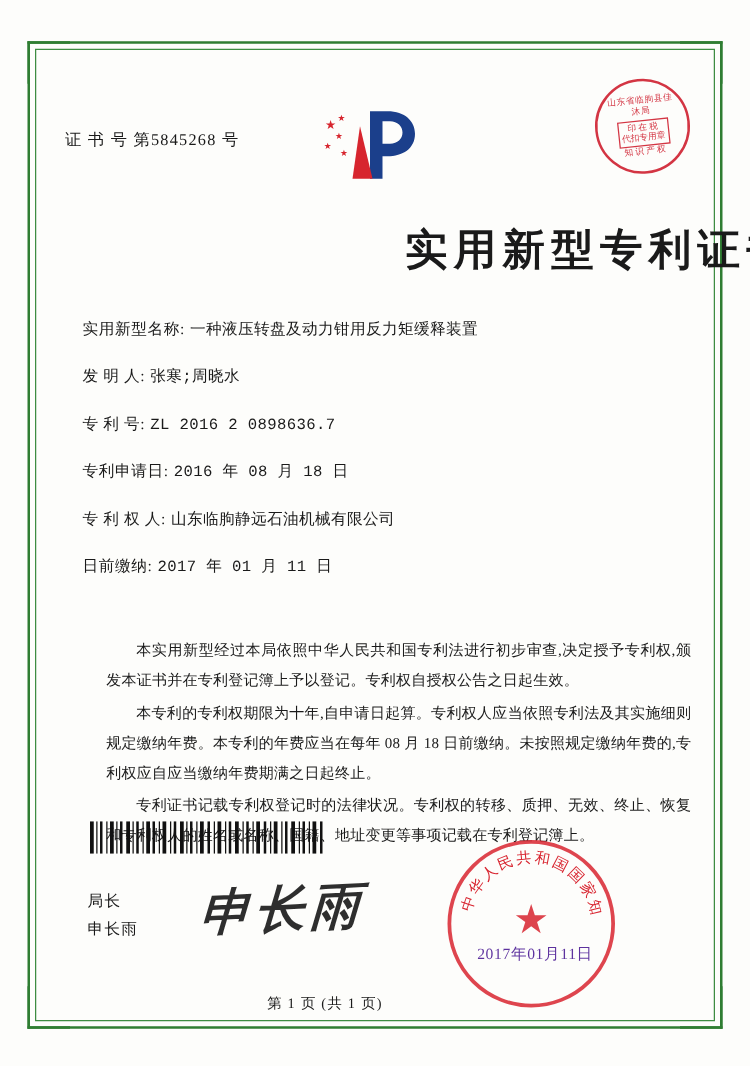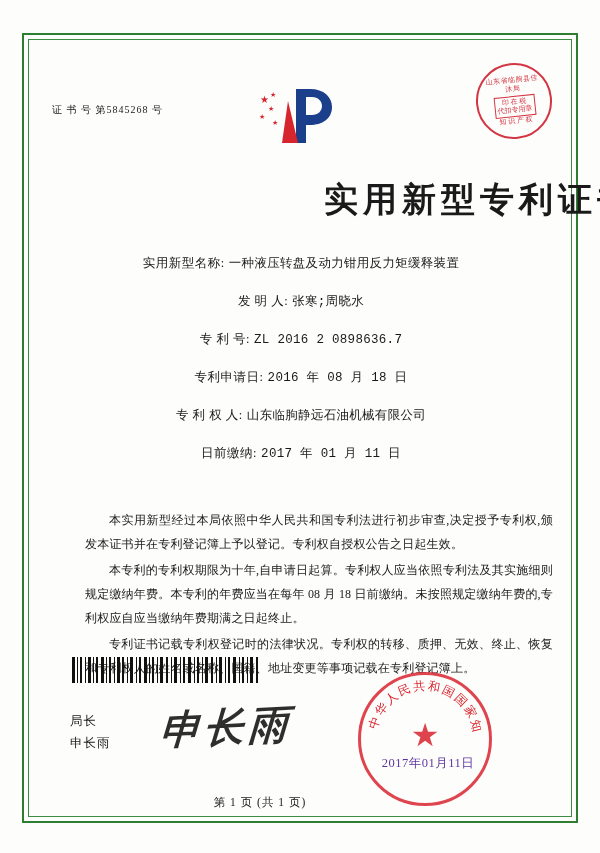--- a/index.html
+++ b/index.html
@@ -83,21 +83,21 @@
   .logo {
     position: absolute;
     left: 258px; top: 85px;
     width: 84px; height: 62px;
   }
 
   
   .cert-no {
     position: absolute;
     left: 52px; top: 103px;
-    font-size: 10px;
+    font-size: 13px;
     letter-spacing: 1px;
   }
 
   
   .main-title {
     position: absolute;
     left: 0; top: 177px;
     width: 600px;
     text-align: right;
     font-size: 34px;
@@ -111,21 +111,20 @@
   .fields {
     position: absolute;
     left: 66px; top: 255px;
     width: 470px;
   }
   .field-row {
     display: flex;
     align-items: baseline;
     margin-bottom: 21px;
     font-size: 12.5px;
-    justify-content: center;
   }
   .field-label {
     white-space: nowrap;
     letter-spacing: .5px;
   }
   .field-value {
     margin-left: 4px;
     letter-spacing: .3px;
     font-family: Liberation Mono, monospace;
   }

